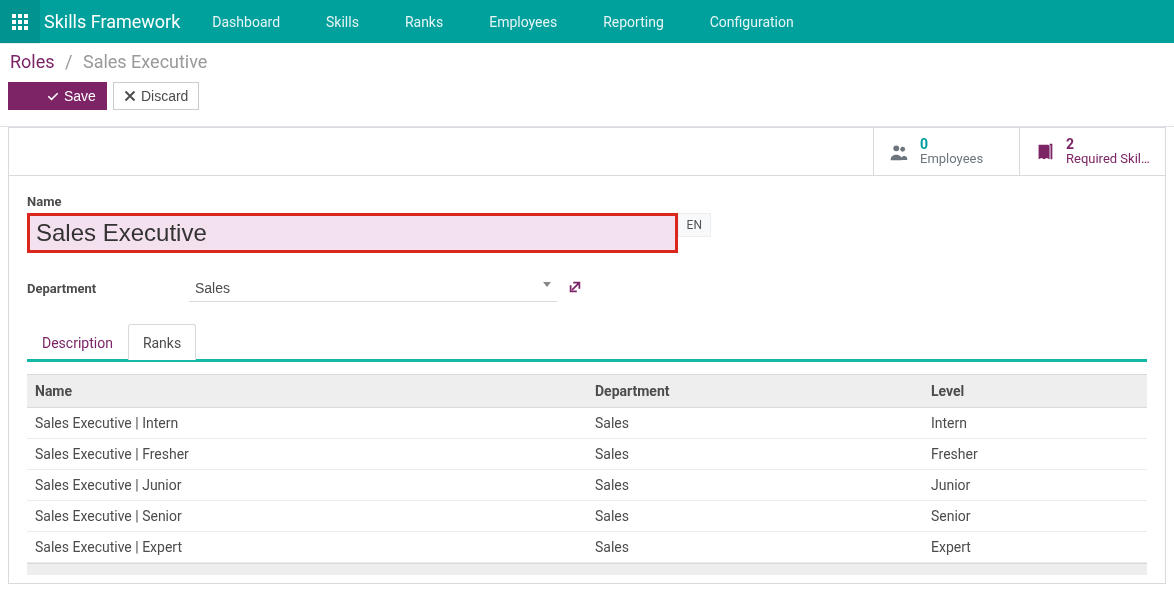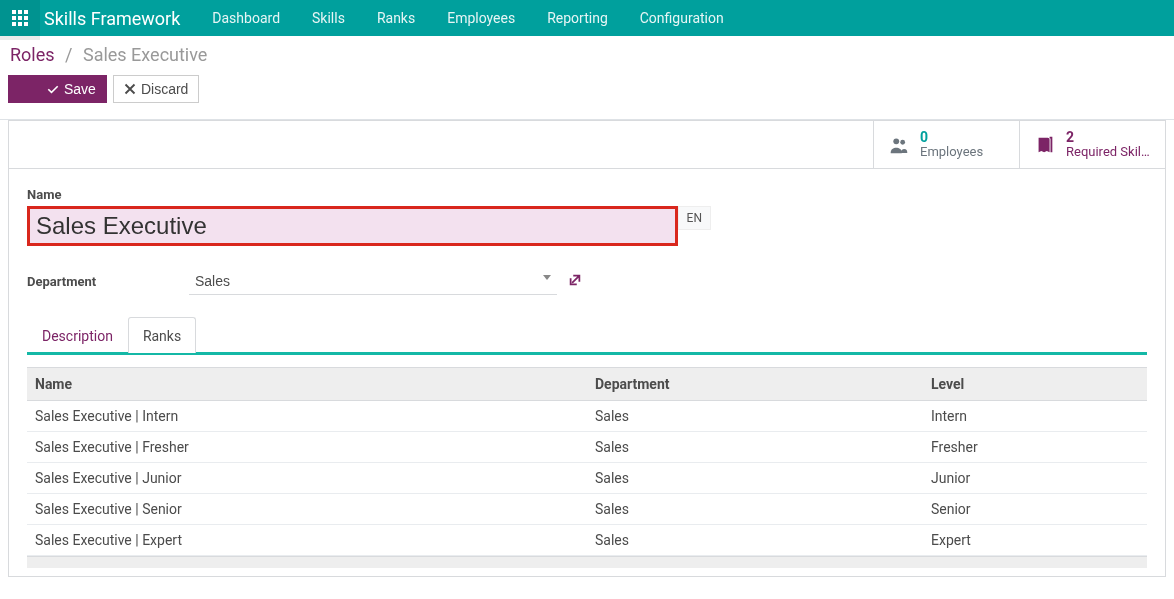--- a/index.html
+++ b/index.html
@@ -1,23 +1,23 @@
 <!DOCTYPE html>
 <html><head>
 <meta charset="utf-8">
 <style>
   * { box-sizing: border-box; margin: 0; padding: 0; }
   body { font-family: -apple-system, BlinkMacSystemFont, "Segoe UI", Roboto, Helvetica, Arial, sans-serif; font-size: 14px; color: #4c4c4c; background: #fff; width: 1174px; }
 
   
-  .navbar { background: #00a09d; color: #fff; height: 36px; display: flex; align-items: center; padding: 0 0; }
+  .navbar { background: #00a09d; color: #fff; height: 43px; display: flex; align-items: center; padding: 0 0; }
   .navbar .apps-icon { width: 40px; height: 44px; display: flex; align-items: center; justify-content: center; cursor: pointer; background: rgba(0,0,0,0.08); }
   .navbar .apps-icon svg { width: 16px; height: 16px; fill: #fff; }
   .navbar .brand { font-size: 18px; font-weight: 400; padding: 0 16px 0 4px; cursor: pointer; }
-  .navbar .menu { display: flex; gap: 0; }
+  .navbar .menu { display: flex; gap: 14px; }
   .navbar .menu a { color: #e6f5f5; text-decoration: none; padding: 12px 16px; font-size: 14px; cursor: pointer; }
 
   
   .control-panel { padding: 8px 8px 8px 8px; }
   .breadcrumb { font-size: 18px; margin-bottom: 10px; padding-left: 2px; }
   .breadcrumb .crumb-link { color: #7c2466; cursor: pointer; }
   .breadcrumb .sep { color: #999; margin: 0 6px; }
   .breadcrumb .crumb-current { color: #999; }
   .action-buttons { display: flex; gap: 6px; }
   .btn { border: 1px solid #ccc; background: #fff; font-size: 14px; padding: 5px 10px; border-radius: 0; cursor: pointer; display: inline-flex; align-items: center; gap: 5px; color: #4c4c4c; }

